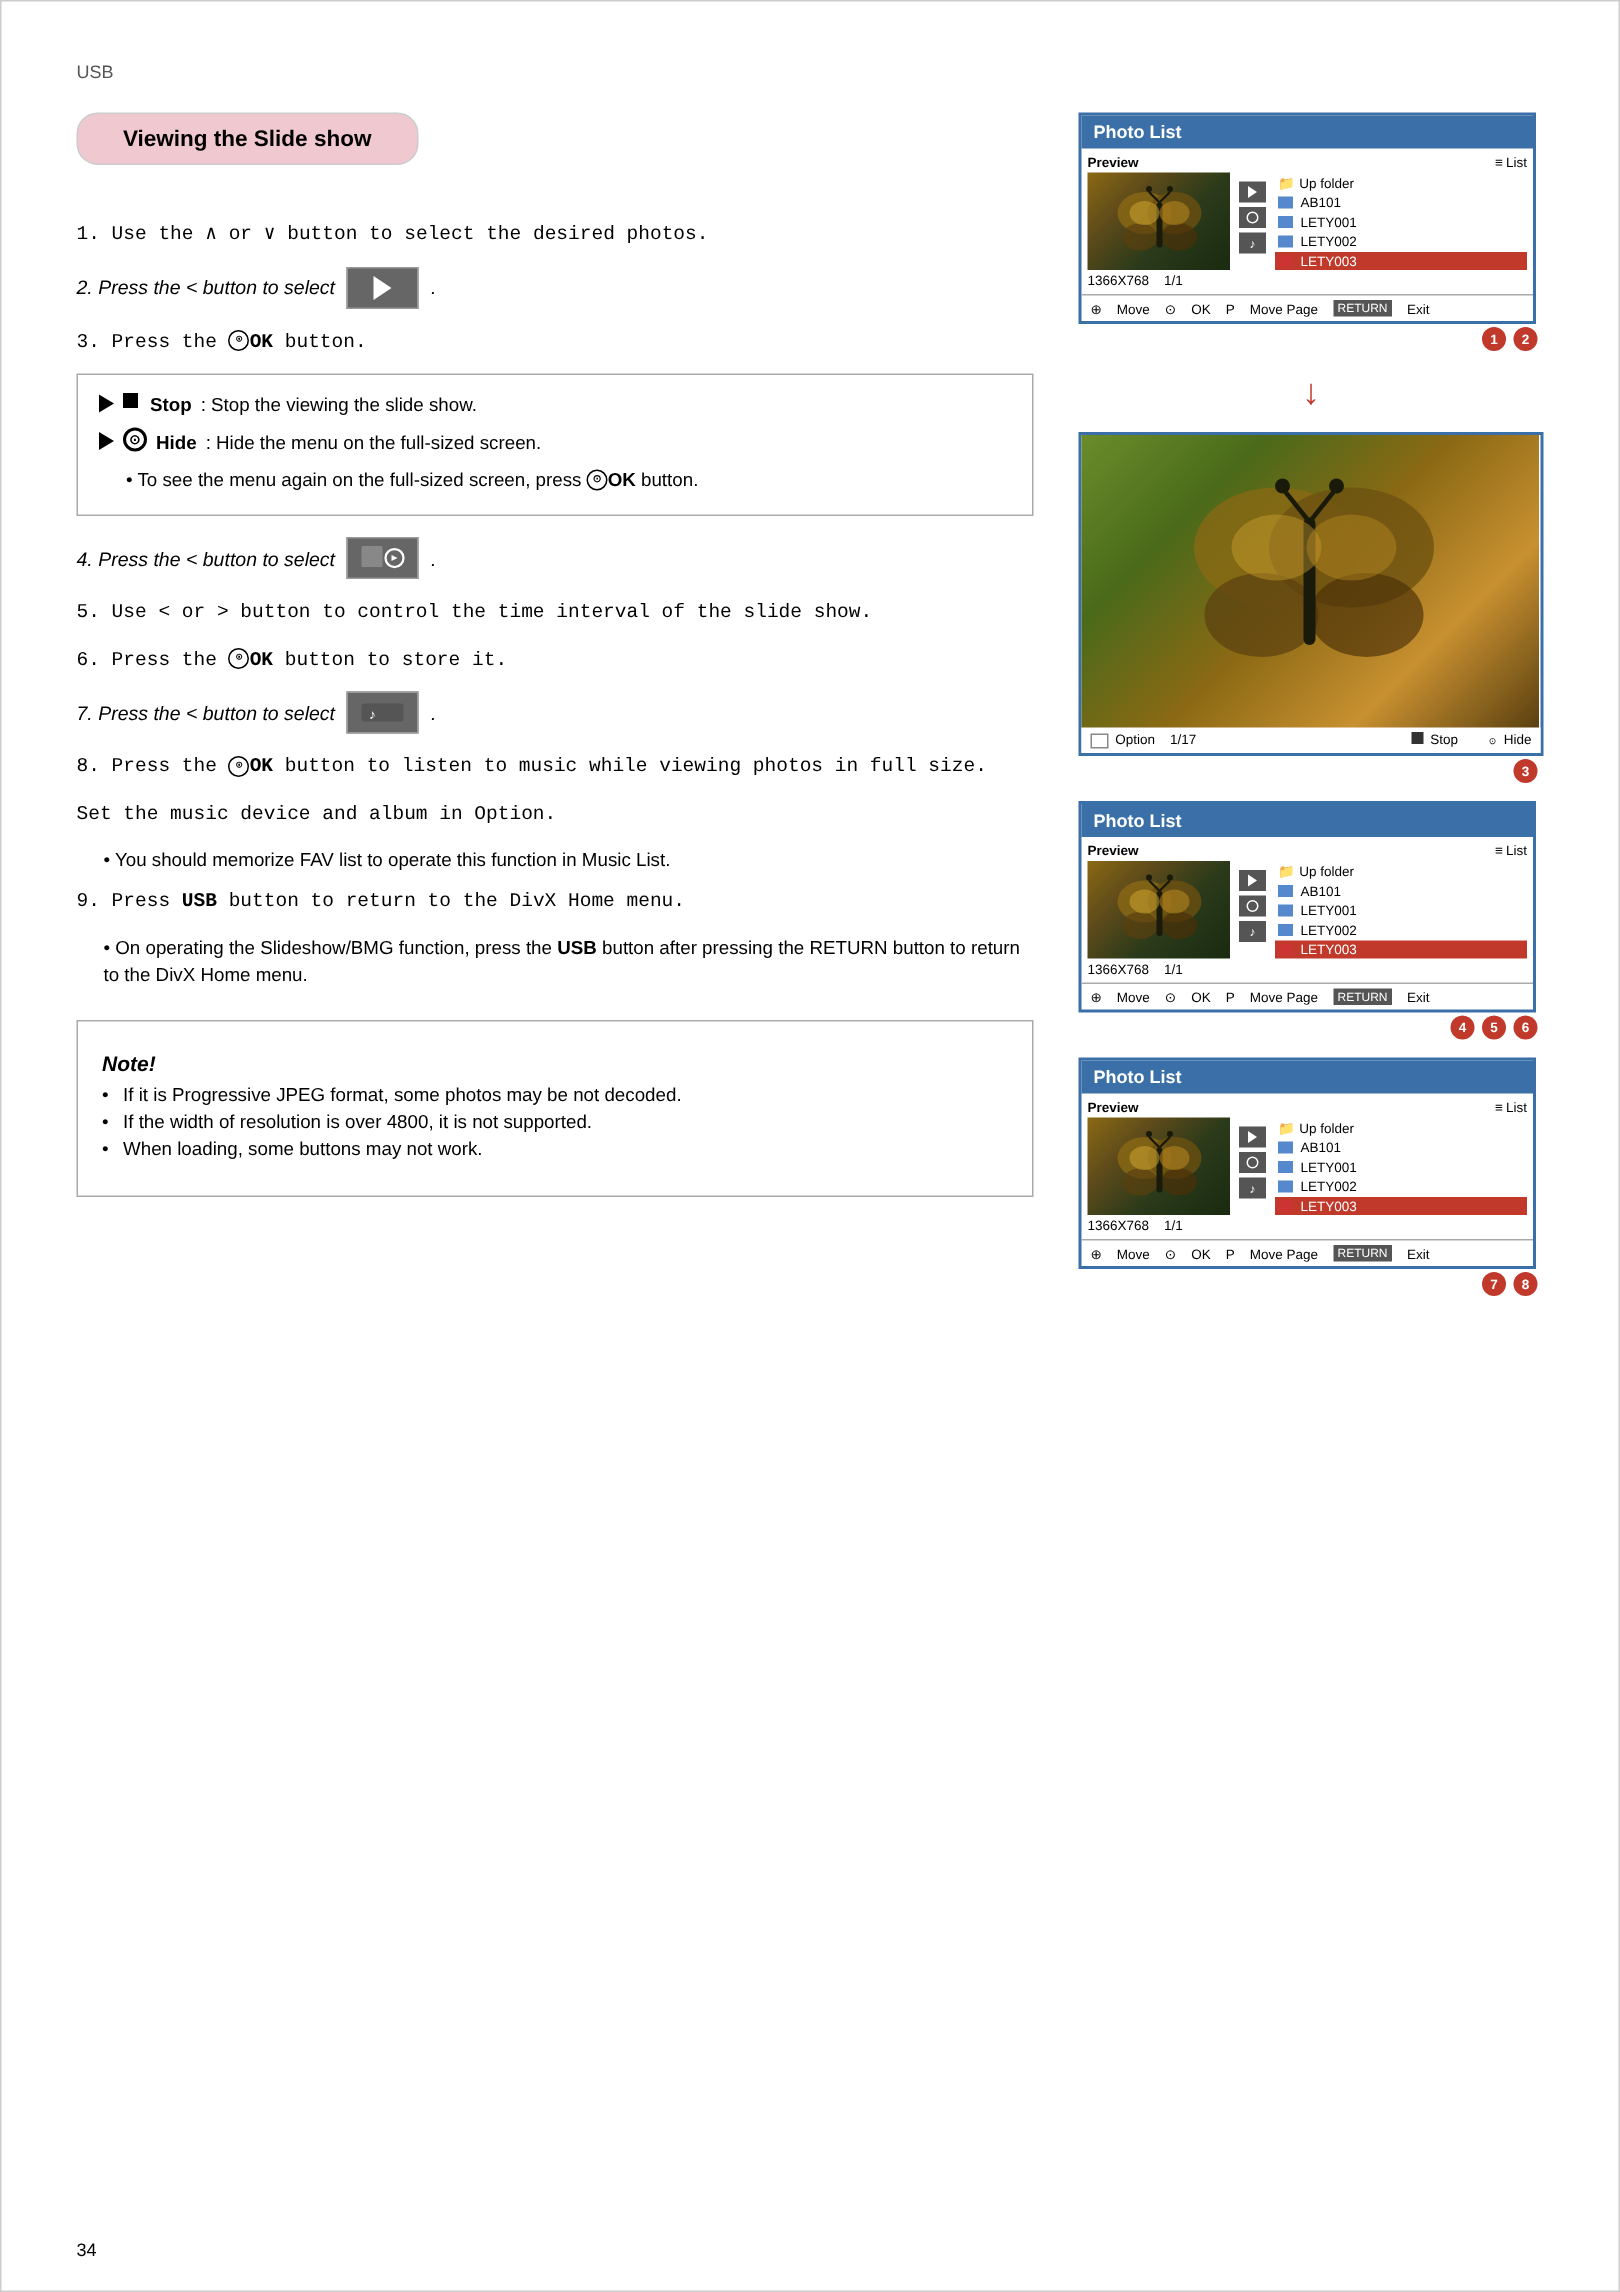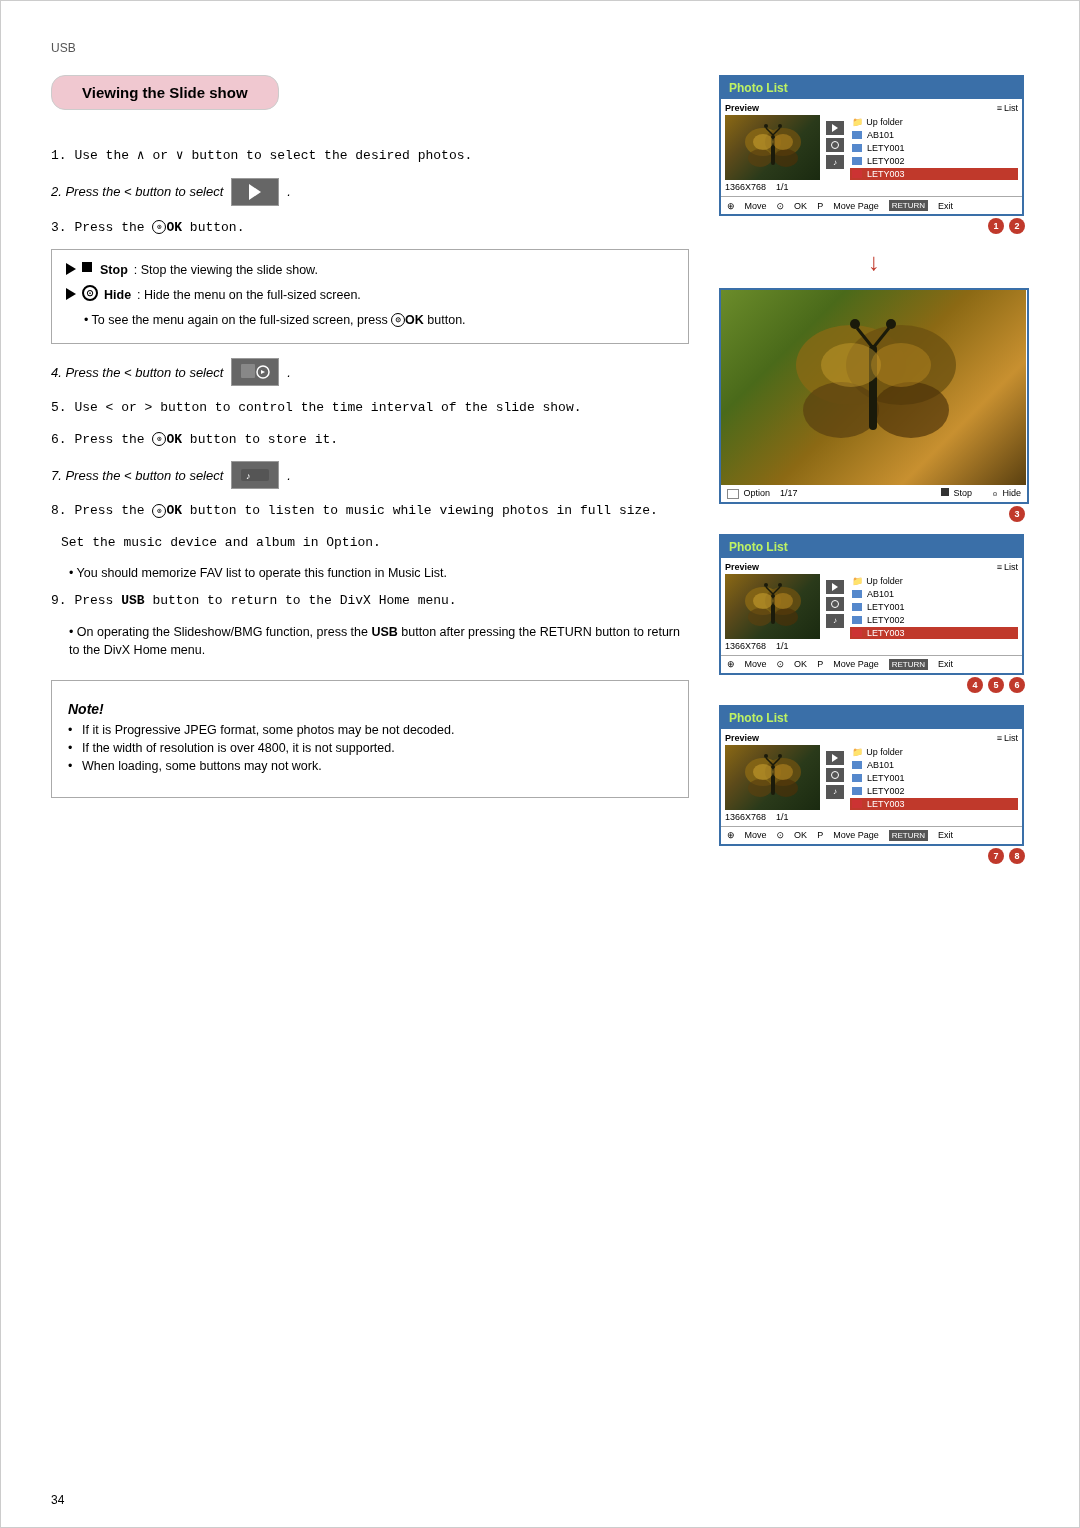--- a/index.html
+++ b/index.html
@@ -177,21 +177,21 @@
     }
     
     .photo-list-panel {
       border: 2px solid #3a6fa8;
       background: #fff;
       font-size: 10px;
       width: 305px;
     }
     .panel-header {
       background: #3a6fa8;
-      color: #bef264;
+      color: #ffffff;
       padding: 4px 8px;
       font-size: 12px;
       font-weight: bold;
       display: flex;
       justify-content: space-between;
       align-items: center;
     }
     .panel-body {
       display: flex;
       gap: 4px;
@@ -447,21 +447,21 @@
             <rect x="2" y="4" width="28" height="12" fill="#555" rx="2"></rect>
             <text x="7" y="14" fill="white" font-size="9" font-family="Arial">♪</text>
           </svg>
         </div>
         <span>.</span>
       </div>
 
       <div class="step">
         <span>8. Press the <span class="ok-symbol">⊙</span><strong>OK</strong> button to listen to music while viewing photos in full size.</span>
       </div>
-      <div class="step" style="margin-left: 10px;">
+      <div class="step" style="margin-left: 0;">
         <span>Set the music device and album in Option.</span>
       </div>
       <div class="bullet-point">
         • You should memorize FAV list to operate this function in Music List.
       </div>
 
       <div class="step" style="margin-top: 8px;">
         <span>9. Press <strong>USB</strong> button to return to the DivX Home menu.</span>
       </div>
       <div class="bullet-point">

